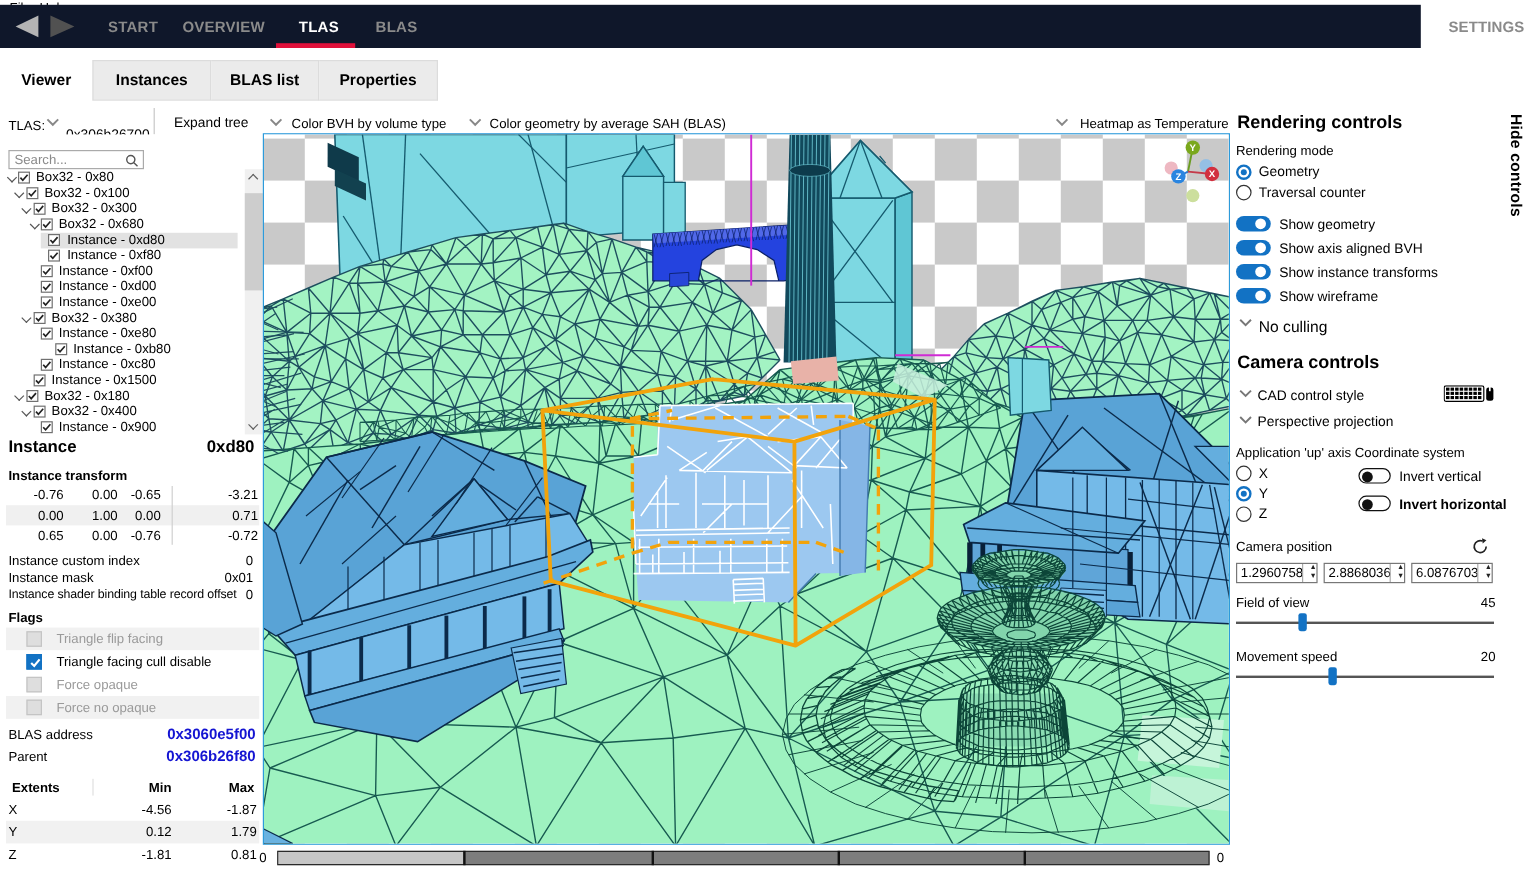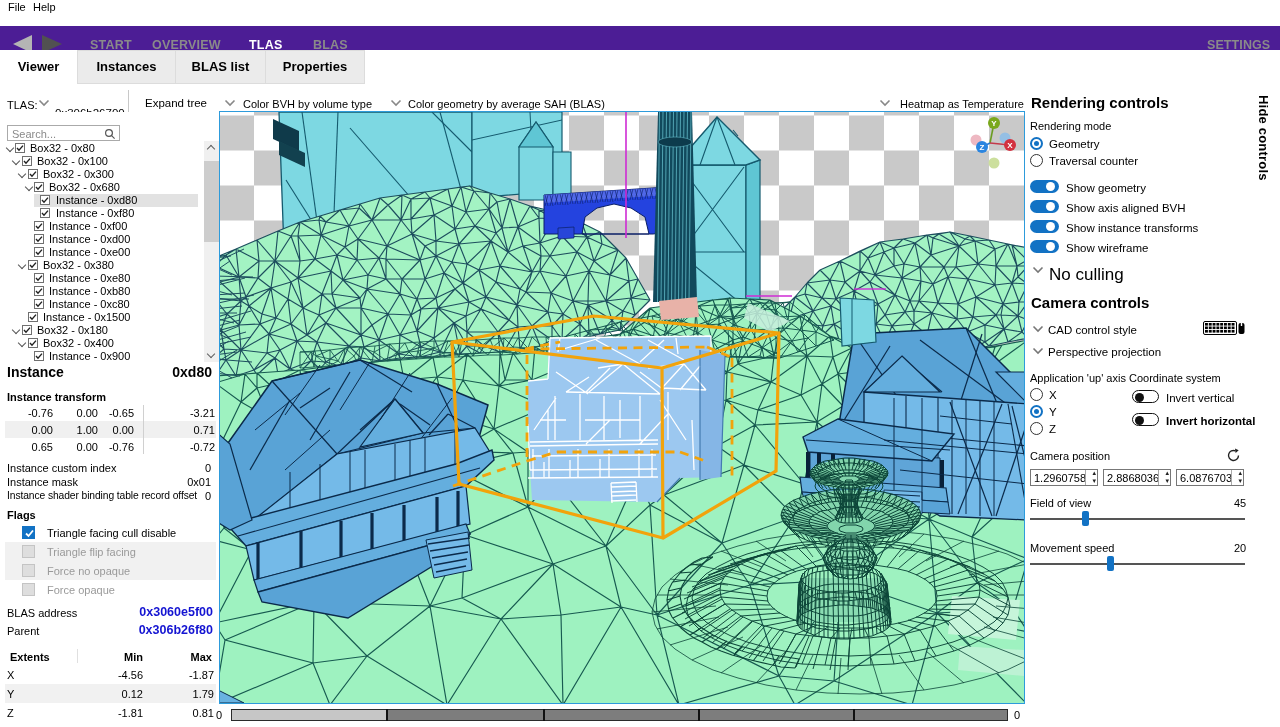--- a/index.html
+++ b/index.html
@@ -3,21 +3,21 @@
 *{margin:0;padding:0;box-sizing:border-box;}
 body{width:1280px;height:727px;font-family:"Liberation Sans",sans-serif;background:#fff;overflow:hidden;position:relative;font-size:11px;color:#000;}
 .abs{position:absolute;}
 </style></head><body>
 
 <div class="abs" style="left:0;top:0;width:1280px;height:14px;background:#fff;">
  <span class="abs" style="left:8px;top:1px;font-size:11px;">File</span>
  <span class="abs" style="left:33px;top:1px;font-size:11px;">Help</span>
 </div>
 
-<div class="abs" style="left:0;top:26px;width:1280px;height:36px;background:#4c1d95;">
+<div class="abs" style="left:0;top:4px;width:1184px;height:36px;background:#0f172a;">
  <div class="abs" style="left:13px;top:9px;width:0;height:0;border-top:9.5px solid transparent;border-bottom:9.5px solid transparent;border-right:19px solid #b4b4b4;"></div>
  <div class="abs" style="left:42px;top:9px;width:0;height:0;border-top:9.5px solid transparent;border-bottom:9.5px solid transparent;border-left:20px solid #515151;"></div>
  <span class="abs" style="left:90px;top:12px;font-size:12.5px;font-weight:bold;color:#8a8a8a;letter-spacing:0.2px;">START</span>
  <span class="abs" style="left:152px;top:12px;font-size:12.5px;font-weight:bold;color:#8a8a8a;letter-spacing:0.2px;">OVERVIEW</span>
  <span class="abs" style="left:249px;top:12px;font-size:12.5px;font-weight:bold;color:#ffffff;letter-spacing:0.2px;">TLAS</span>
  <span class="abs" style="left:313px;top:12px;font-size:12.5px;font-weight:bold;color:#8a8a8a;letter-spacing:0.2px;">BLAS</span>
  <span class="abs" style="left:1207px;top:12px;font-size:12.5px;font-weight:bold;color:#8a8a8a;letter-spacing:0.1px;">SETTINGS</span>
  <div class="abs" style="left:230px;top:32px;width:66px;height:4px;background:#e0103a;"></div>
 </div>
 
@@ -146,21 +146,21 @@
         <span style="position:absolute;left:43px;top:0px;font-size:11px;line-height:13px;white-space:nowrap;">Box32 - 0x380</span>
       </div>
       <div style="position:absolute;left:0;top:272px;width:220px;height:13px;">
         <div style="position:absolute;left:34px;top:1px;width:10px;height:10px;border:1px solid #707070;background:#fff;">
           <svg width="10" height="10" viewBox="0 0 10 10" style="position:absolute;left:-1px;top:-1px;">
             <path d="M2 5 L4 7.2 L8 2.6" stroke="#222" stroke-width="1.4" fill="none"></path>
           </svg>
         </div>
         <span style="position:absolute;left:49px;top:0px;font-size:11px;line-height:13px;white-space:nowrap;">Instance - 0xe80</span>
       </div>
-      <div style="position:absolute;left:0;top:285px;width:256px;height:13px;">
+      <div style="position:absolute;left:12px;top:285px;width:256px;height:13px;">
         <div style="position:absolute;left:34px;top:1px;width:10px;height:10px;border:1px solid #707070;background:#fff;">
           <svg width="10" height="10" viewBox="0 0 10 10" style="position:absolute;left:-1px;top:-1px;">
             <path d="M2 5 L4 7.2 L8 2.6" stroke="#222" stroke-width="1.4" fill="none"></path>
           </svg>
         </div>
         <span style="position:absolute;left:49px;top:0px;font-size:11px;line-height:13px;white-space:nowrap;">Instance - 0xb80</span>
       </div>
       <div style="position:absolute;left:0;top:298px;width:220px;height:13px;">
         <div style="position:absolute;left:34px;top:1px;width:10px;height:10px;border:1px solid #707070;background:#fff;">
           <svg width="10" height="10" viewBox="0 0 10 10" style="position:absolute;left:-1px;top:-1px;">
@@ -237,37 +237,37 @@
     <div style="position:absolute;left:138px;top:1px;width:1px;height:49px;background:#d0d0d0;"></div>
   </div>
   <span class="abs" style="left:7px;top:98px;font-size:11px;">Instance custom index</span>
       <span class="abs" style="right:9px;top:98px;font-size:11px;">0</span>
   <span class="abs" style="left:7px;top:112px;font-size:11px;">Instance mask</span>
       <span class="abs" style="right:9px;top:112px;font-size:11px;">0x01</span>
   <span class="abs" style="left:7px;top:126px;font-size:10.3px;letter-spacing:-0.1px;">Instance shader binding table record offset</span>
       <span class="abs" style="right:9px;top:126px;font-size:11px;">0</span>
   <span class="abs" style="left:7px;top:145px;font-size:11px;font-weight:bold;">Flags</span>
   <div class="abs" style="left:5px;top:159px;width:211px;">
+    <div style="height:19px;position:relative;background:#f1f1f1;">
+          <div class="cb" style="background:#dedede;border-color:#c4c4c4;"></div>
+          <span class="fl">Triangle flip facing</span>
+        </div>
     <div style="height:19px;position:relative;background:#fff;">
           <div class="cb" style="background:#1272c4;border-color:#1272c4;"><svg width="13" height="13" viewBox="0 0 13 13">
               <path d="M3 6.5 L5.5 9 L10 3.5" stroke="#fff" stroke-width="1.8" fill="none"></path>
             </svg></div>
           <span class="fl" style="color:#000;">Triangle facing cull disable</span>
         </div>
-    <div style="height:19px;position:relative;background:#f1f1f1;">
+    <div style="height:19px;position:relative;background:#fff;">
           <div class="cb" style="background:#dedede;border-color:#c4c4c4;"></div>
-          <span class="fl">Triangle flip facing</span>
+          <span class="fl">Force opaque</span>
         </div>
     <div style="height:19px;position:relative;background:#f1f1f1;">
           <div class="cb" style="background:#dedede;border-color:#c4c4c4;"></div>
           <span class="fl">Force no opaque</span>
-        </div>
-    <div style="height:19px;position:relative;background:#fff;">
-          <div class="cb" style="background:#dedede;border-color:#c4c4c4;"></div>
-          <span class="fl">Force opaque</span>
         </div>
   </div>
   <span class="abs" style="left:7px;top:243px;font-size:11px;">BLAS address</span>
       <span class="abs" style="right:7px;top:241px;font-size:12.5px;font-weight:bold;color:#1414d2;margin-left:12px;">0x3060e5f00</span>
   <span class="abs" style="left:7px;top:261px;font-size:11px;">Parent</span>
       <span class="abs" style="right:7px;top:259px;font-size:12.5px;font-weight:bold;color:#1414d2;">0x306b26f80</span>
   <div class="abs" style="left:5px;top:283px;width:211px;">
     <div style="height:18px;position:relative;background:#fff;">
           <div style="position:absolute;left:72px;top:2px;width:1px;height:14px;background:#e0e0e0;"></div>
           <span class="ex" style="left:5px;font-weight:bold;">Extents</span>
@@ -502,21 +502,21 @@
     <span class="tgl" style="top:98px;">Show geometry</span>
  <div class="tg" style="top:116px;"></div>
     <span class="tgl" style="top:118px;">Show axis aligned BVH</span>
  <div class="tg" style="top:136px;"></div>
     <span class="tgl" style="top:138px;">Show instance transforms</span>
  <div class="tg" style="top:156px;"></div>
     <span class="tgl" style="top:158px;">Show wireframe</span>
  <span class="abs" style="left:6px;top:180px;"><svg width="12" height="8" viewBox="0 0 12 8" style="display:inline-block;">
         <path d="M1.5 1.5 L6 6 L10.5 1.5" stroke="#777" stroke-width="1.6" fill="none"></path>
       </svg></span>
- <span class="abs" style="left:23px;top:181px;font-size:17px;">No culling</span>
+ <span class="abs" style="left:23px;top:181px;font-size:13px;">No culling</span>
  <span class="abs" style="left:5px;top:210px;font-size:15px;font-weight:bold;">Camera controls</span>
  <span class="abs" style="left:6px;top:239px;"><svg width="12" height="8" viewBox="0 0 12 8" style="display:inline-block;">
         <path d="M1.5 1.5 L6 6 L10.5 1.5" stroke="#777" stroke-width="1.6" fill="none"></path>
       </svg></span>
  <span class="abs" style="left:22px;top:240px;font-size:11.5px;">CAD control style</span>
  <svg class="abs" style="left:177px;top:237px;" width="42" height="16" viewBox="0 0 42 16">
       <rect x="0.5" y="0.5" width="33" height="13" rx="1.5" stroke="#000" stroke-width="1" fill="#fff"></rect>
       <g fill="#000">
         <rect x="2.0" y="2" width="2.9" height="2.6"></rect>
         <rect x="5.8" y="2" width="2.9" height="2.6"></rect>

